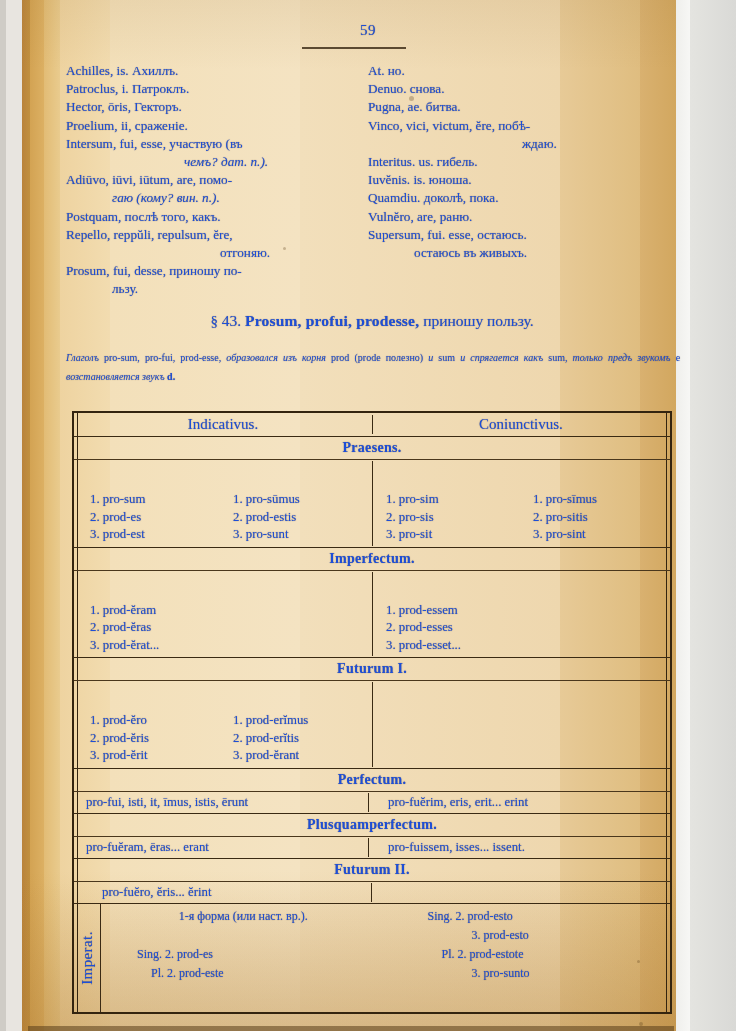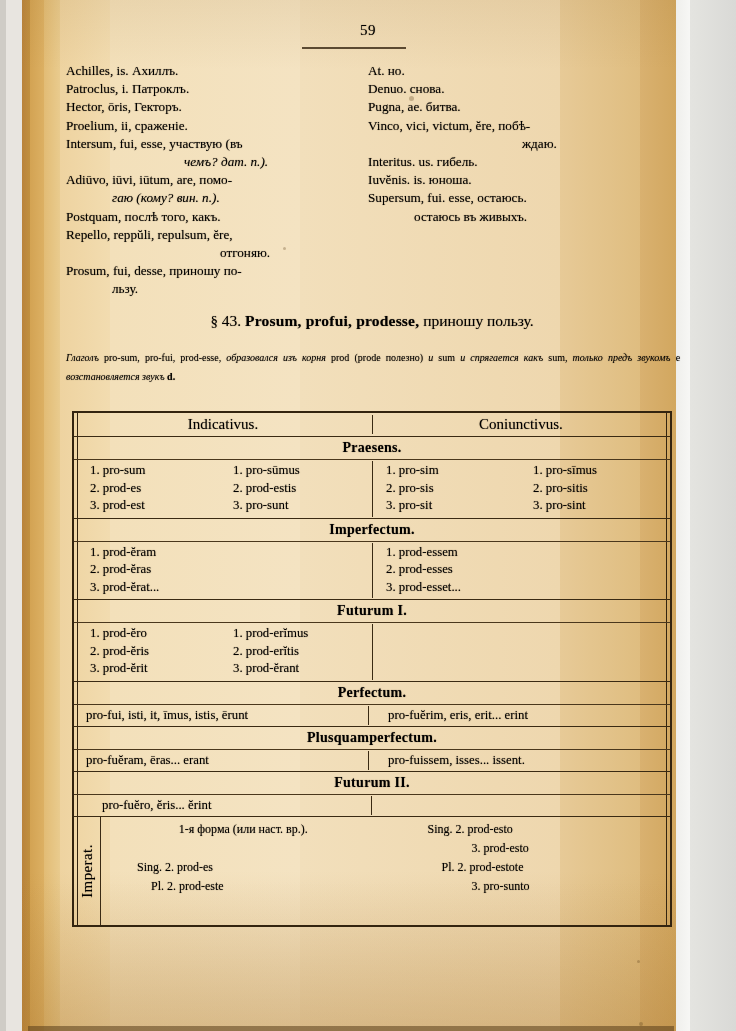--- a/index.html
+++ b/index.html
@@ -60,21 +60,21 @@
   }
 
   
   #page {
     position: absolute;
     inset: 0;
     color: #2a1e10;
     -webkit-font-smoothing: antialiased;
   }
   .ink {
-    color: #000000;
+    color: #1d4ed8;
     text-shadow: 0 0 1.1px rgba(60,40,15,0.55);
   }
 
   
   .folio {
     position: absolute;
     top: 22px; left: 0; right: 0;
     text-align: center;
     font-size: 15px;
     letter-spacing: 0.5px;
@@ -201,21 +201,21 @@
     padding: 2px 0 3px 0;
   }
   .fhalf.right::before {
     content: "";
     position: absolute;
     left: 0; top: 1px; bottom: 1px;
     width: 1.4px;
     background: #3a2a13;
   }
   .fcols { display: flex; }
-  .fcol { flex: 1 1 50%; }
+  .fcol { flex: 1 1 50%; margin-top: 29px; }
   .fline {
     height: 17.5px;
     line-height: 17.5px;
     white-space: pre;
     padding-left: 16px;
   }
   .fcol.c2 .fline { padding-left: 10px; }
   .fhalf.right .fcol.c1 .fline { padding-left: 14px; }
   .fhalf.right .fcol.c2 .fline { padding-left: 12px; }
 
@@ -340,20 +340,22 @@
       </div>
       <div class="vcol-gap"></div>
       <div class="vcol-right">
         <div class="vline">At. но.</div>
         <div class="vline">Denuo. снова.</div>
         <div class="vline">Pugna, ae. битва.</div>
         <div class="vline">Vinco, vici, victum, ĕre, побѣ-</div>
         <div class="vline ind2">ждаю.</div>
         <div class="vline">Interitus. us. гибель.</div>
         <div class="vline">Iuvĕnis. is. юноша.</div>
+        <div class="vline">Quamdiu. доколѣ, пока.</div>
+        <div class="vline">Vulnĕro, are, раню.</div>
         <div class="vline">Supersum, fui. esse, остаюсь.</div>
         <div class="vline ind3">остаюсь въ живыхъ.</div>
       </div>
     </div>
   </div>
 
   <div class="sec-head ink">
     <span class="sec-sym">§</span>
     <span>43.</span>
     <span class="sec-lat">Prosum, profui, prodesse,</span>

